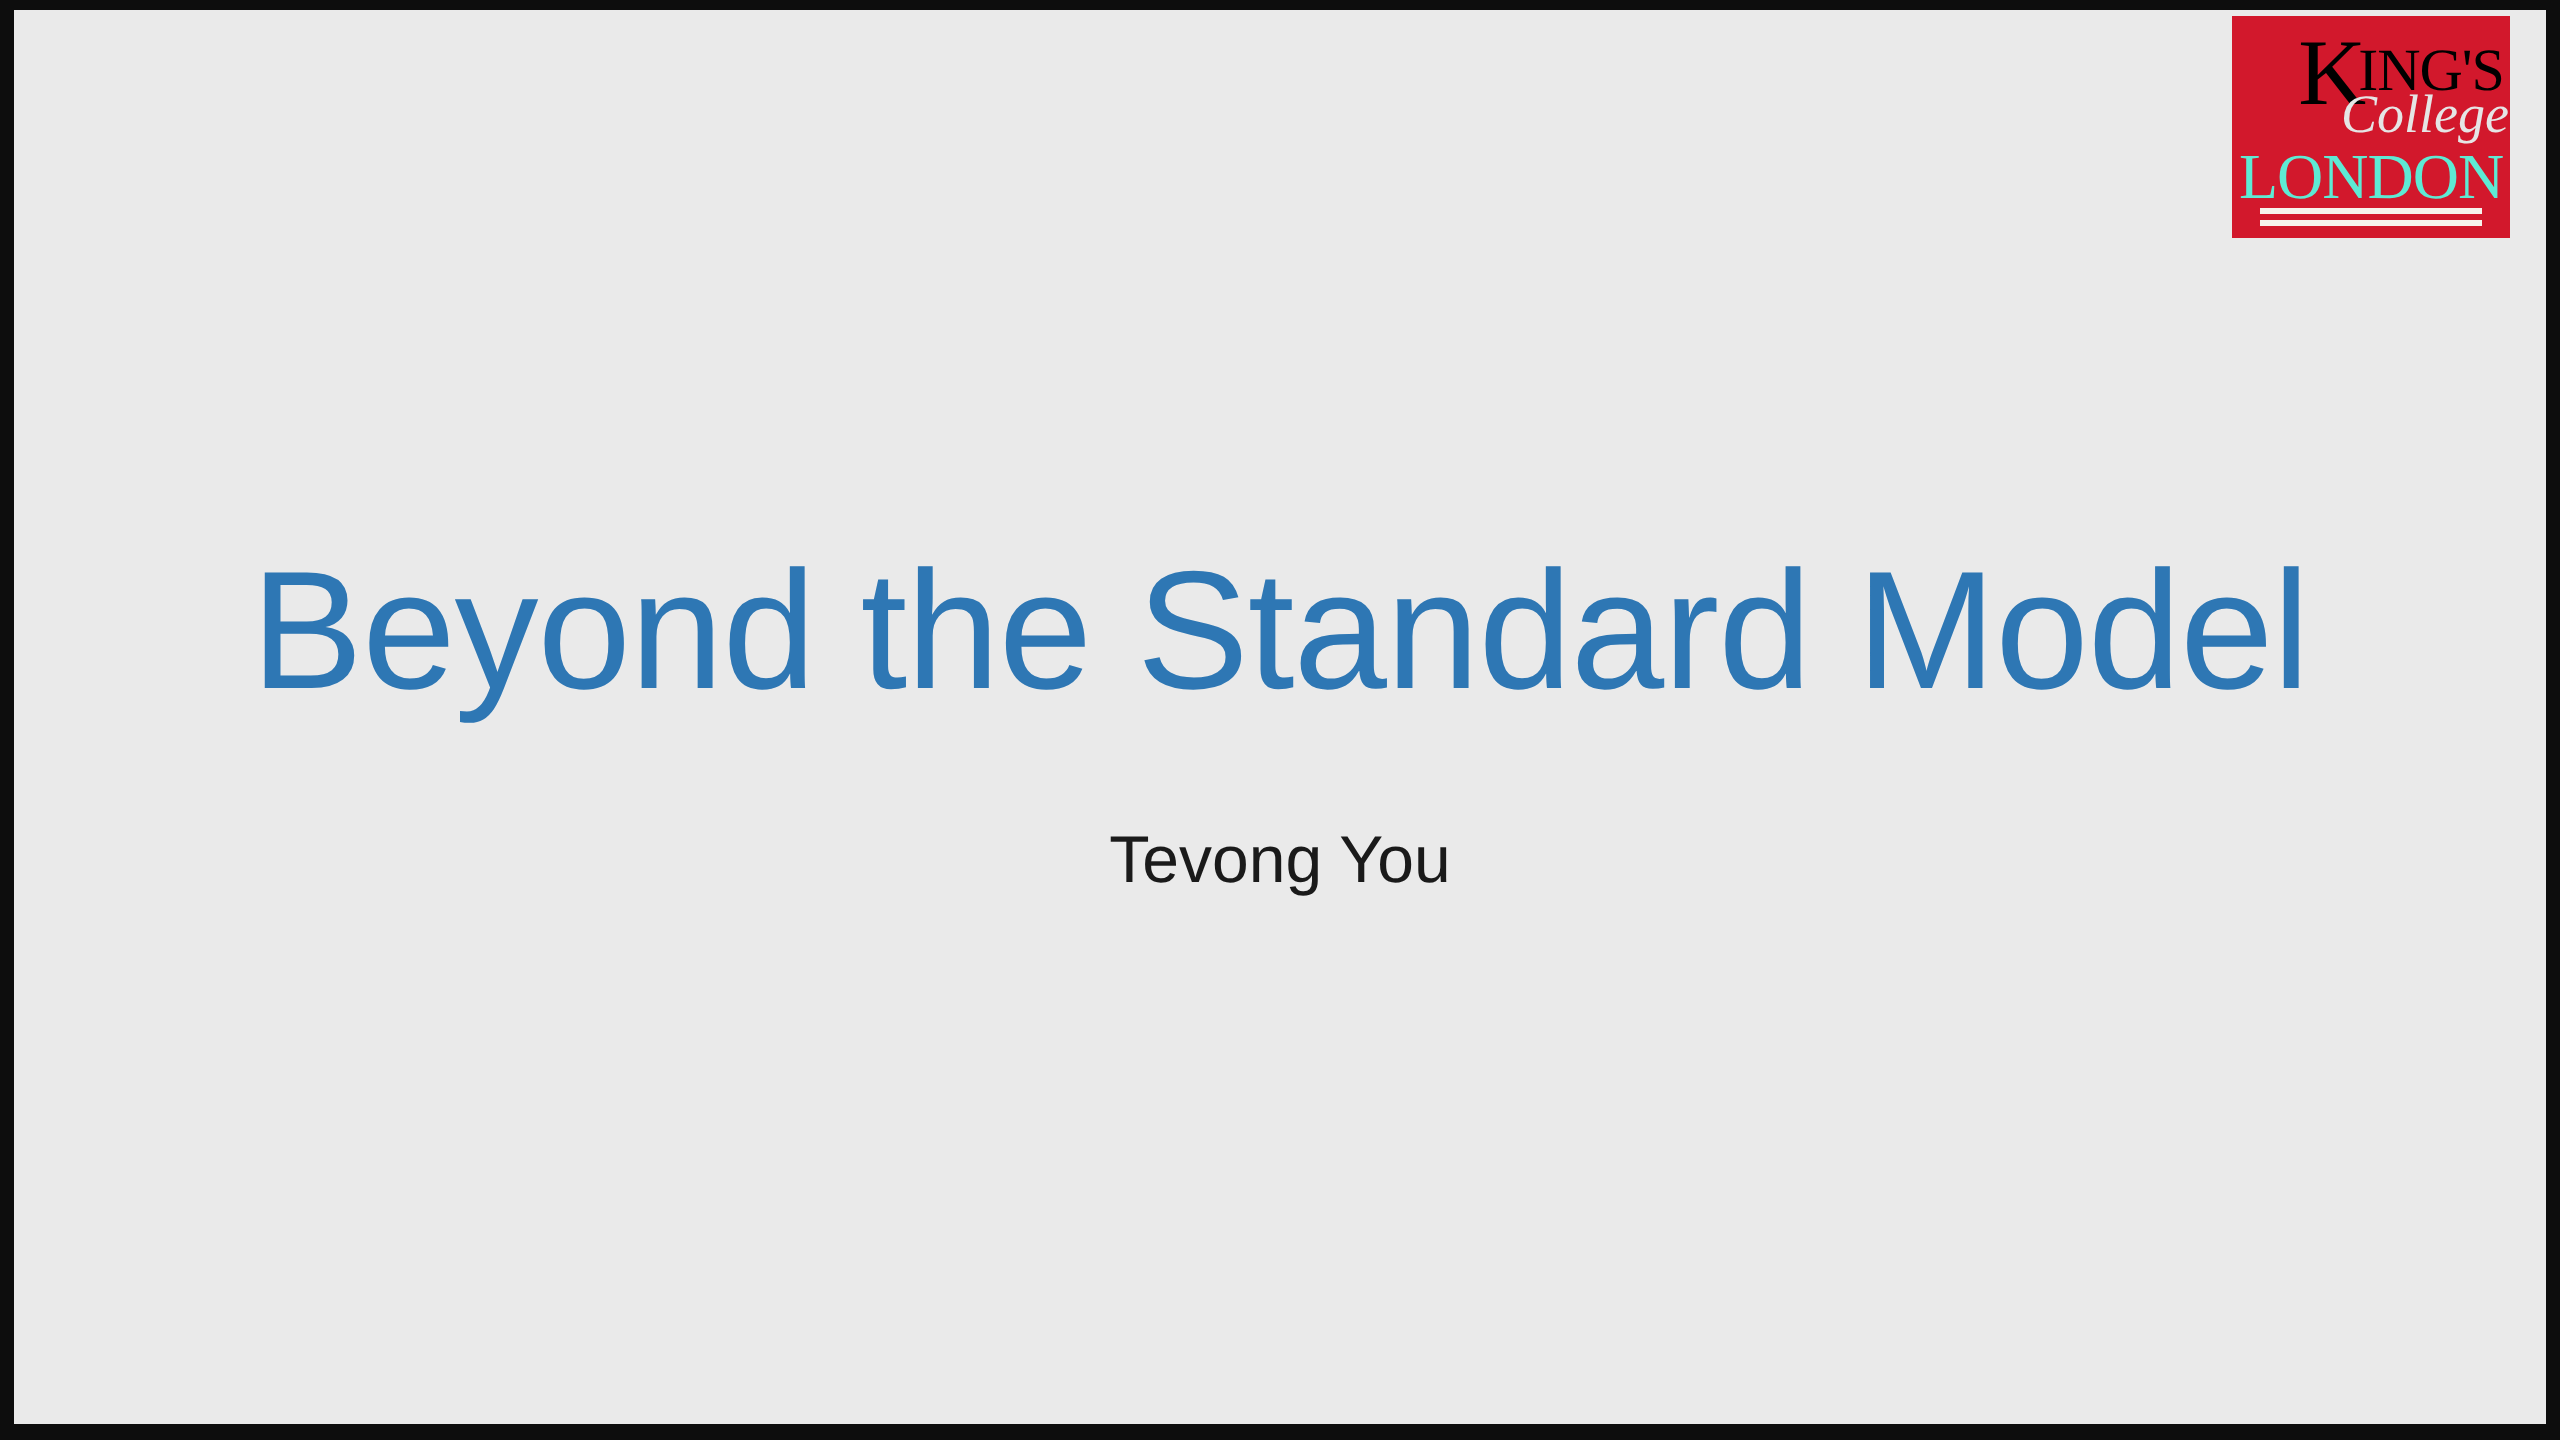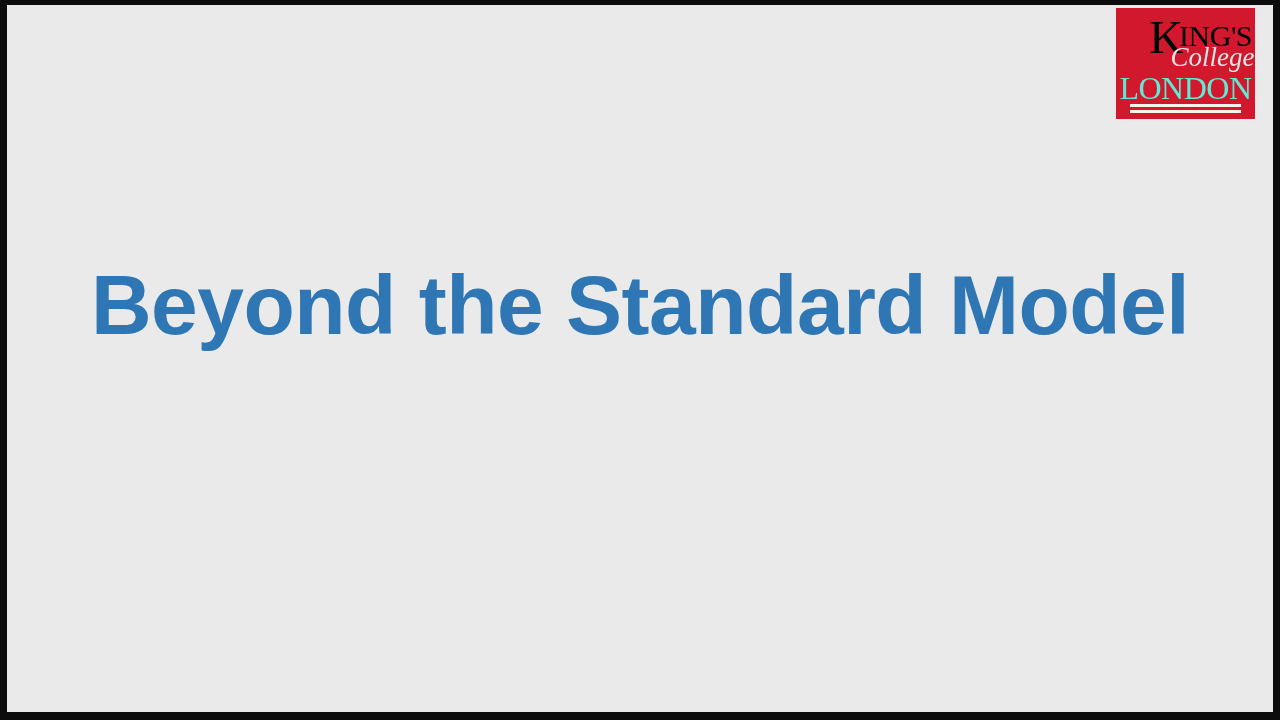--- a/index.html
+++ b/index.html
@@ -122,23 +122,23 @@
 
   
   .title-block {
     position: absolute;
     left: 0;
     top: 248px;
     width: 1266px;
     text-align: center;
   }
   .slide-title {
-    margin: 8px;
+    margin: 18px;
     font-size: 84px;
-    font-weight: bold;
+    font-weight: normal;
     color: #2e77b4;
     letter-spacing: -0.5px;
     line-height: 1.05;
     white-space: nowrap;
   }
   .slide-author {
     position: absolute;
     left: 0;
     top: 405px;
     width: 1266px;
@@ -161,15 +161,16 @@
       <div class="kcl-college">College</div>
       <div class="kcl-london">LONDON</div>
       <div class="kcl-rule kcl-rule-1"></div>
       <div class="kcl-rule kcl-rule-2"></div>
     </div>
 
     <div class="title-block">
       <h1 class="slide-title">Beyond the Standard Model</h1>
     </div>
 
+    <div class="slide-author">Tevong You</div>
 
   </div>
 </div>
 
 </body></html>

